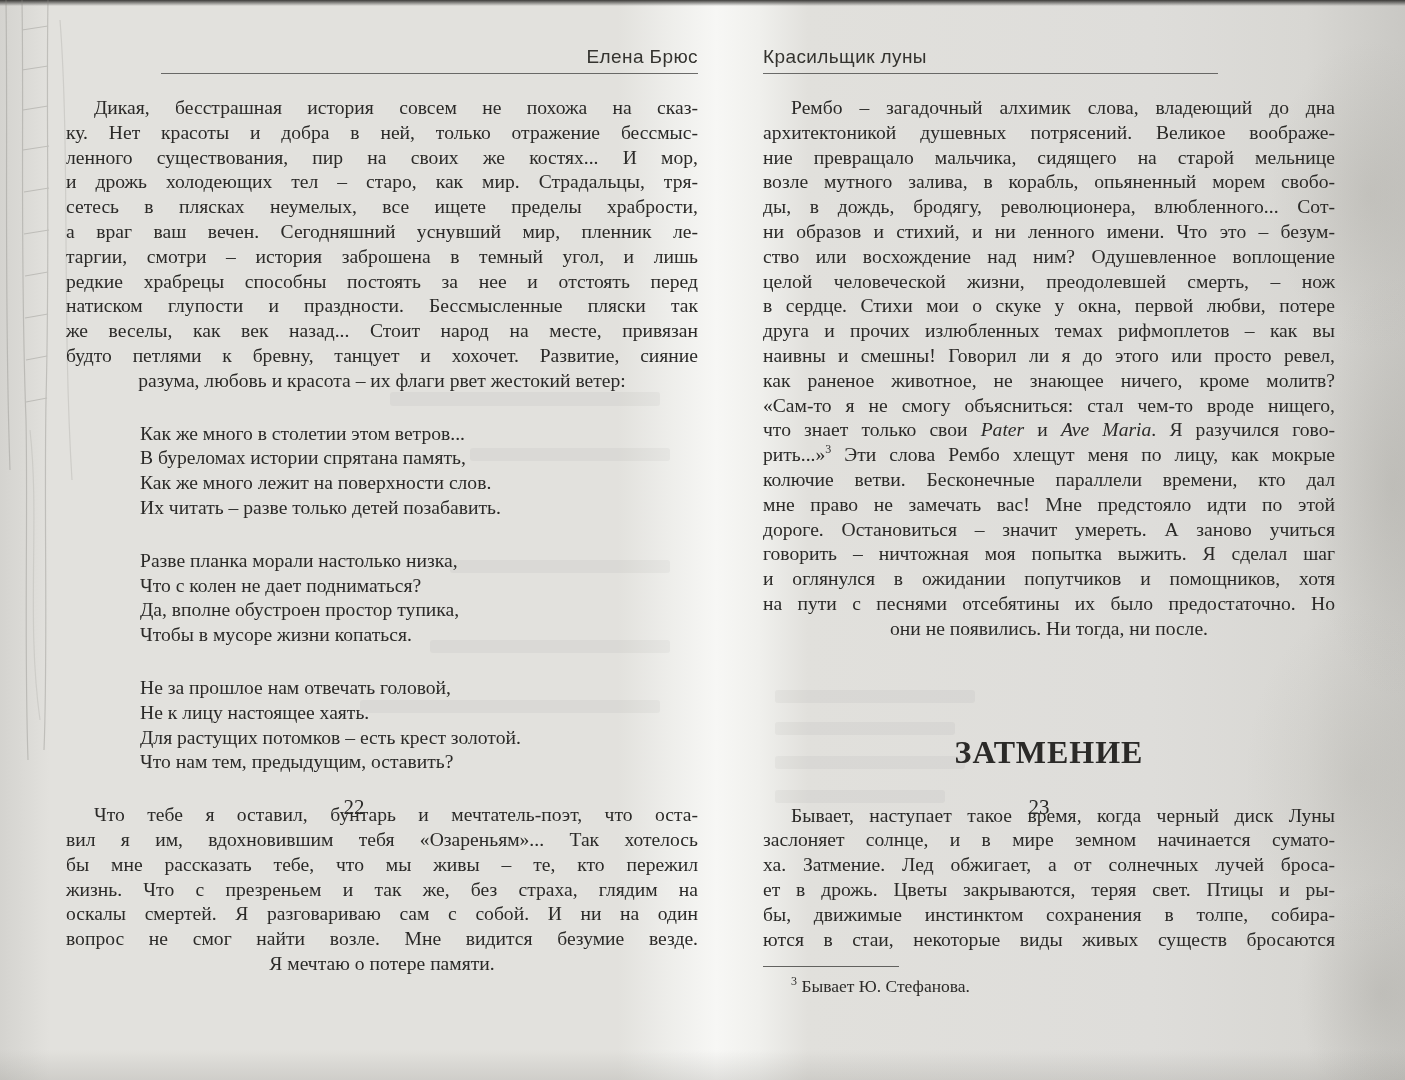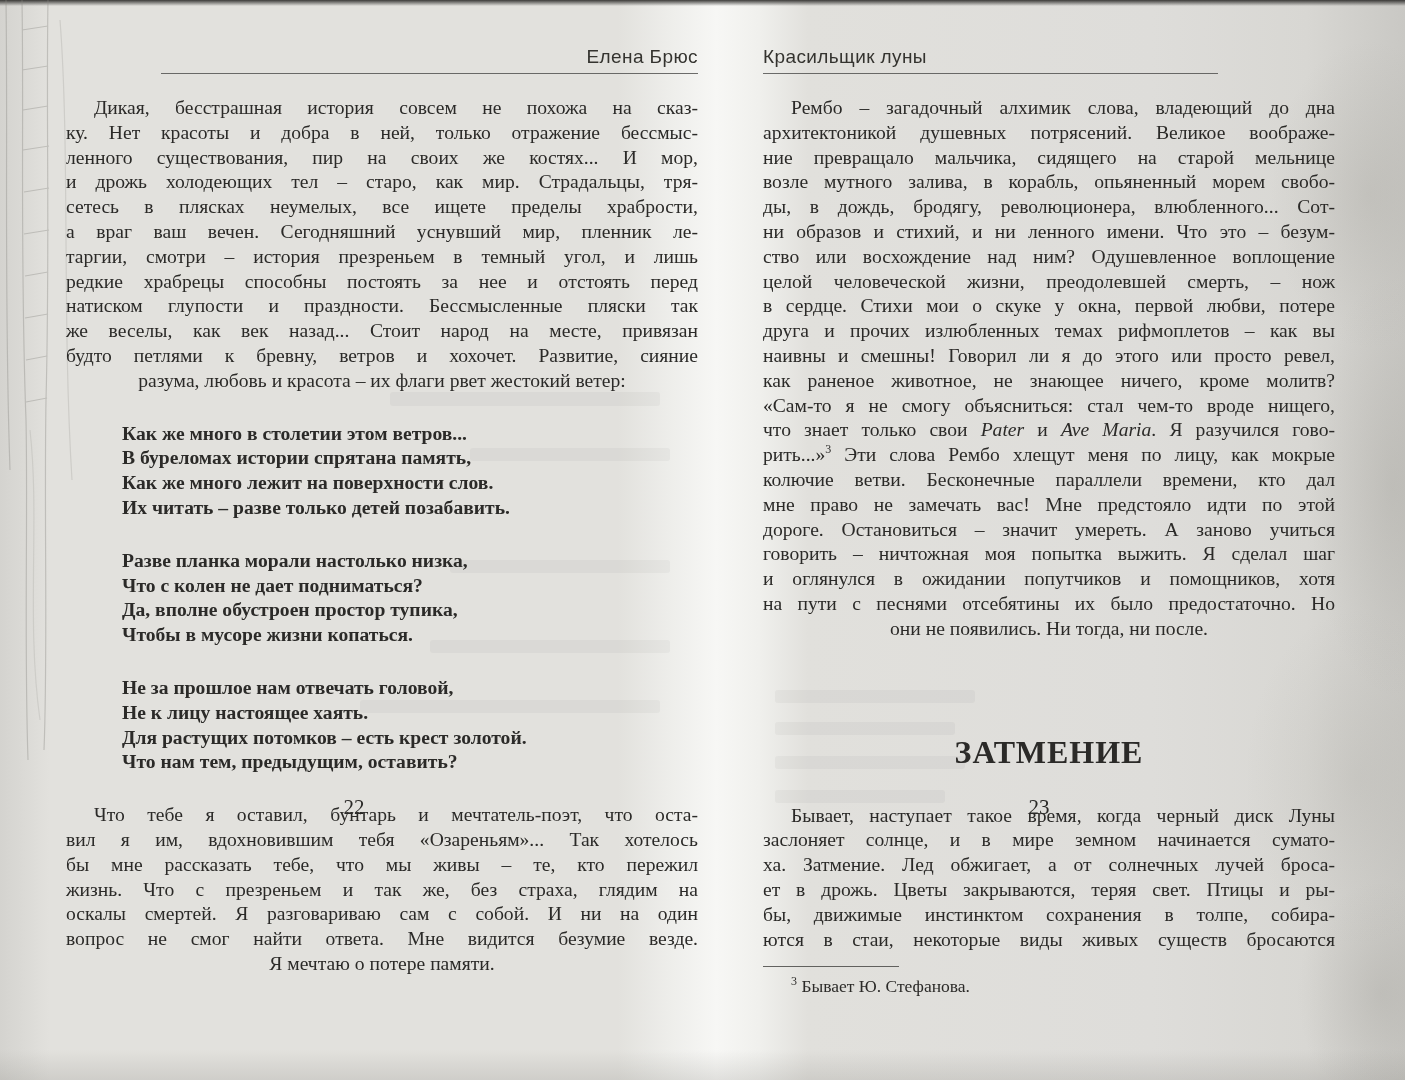--- a/index.html
+++ b/index.html
@@ -45,21 +45,21 @@
   .head-rule{border:none;border-top:1.6px solid var(--rule);margin:5px 0 0 0;opacity:.8;}
   .page-left .head-rule{width:537px;margin-left:auto;margin-right:0;}
   .page-right .head-rule{width:455px;margin-left:0;margin-right:auto;}
 
   .body-text .block{margin-top:28px;}
   .body-text .block:first-child{margin-top:22px;}
   .line{font-size:19.6px;line-height:24.8px;}
   .block.para .line.just{text-align:justify;text-align-last:justify;}
   .block.para .line.nojust{text-align:center;}
   .line.first{text-indent:28px;}
-  .block.verse{margin-left:56px;font-weight:bold;}
+  .block.verse{margin-left:74px;}
   .block.verse .line{text-align:left;}
   .block.heading{font-weight:bold;text-align:center;font-size:32px;letter-spacing:1px;
     line-height:32px;}
   .page-right .block.heading{margin-top:94px;}
   .page-right .block.heading + .block.para{margin-top:36px;}
   sup{font-size:12px;line-height:0;}
 
   .footnote-rule{border:none;border-top:1.3px solid var(--rule);width:136px;
     margin:14px auto 0 0;opacity:.85;}
   .footnote{margin-top:9px;font-size:17.5px;text-indent:28px;}
@@ -108,25 +108,25 @@
   <div class="running-head">Елена Брюс</div>
   <hr class="head-rule">
   <div class="body-text">
       <div class="block para">
         <div class="line just first">Дикая, бесстрашная история совсем не похожа на сказ-</div>
         <div class="line just">ку. Нет красоты и добра в ней, только отражение бессмыс-</div>
         <div class="line just">ленного существования, пир на своих же костях... И мор,</div>
         <div class="line just">и дрожь холодеющих тел – старо, как мир. Страдальцы, тря-</div>
         <div class="line just">сетесь в плясках неумелых, все ищете пределы храбрости,</div>
         <div class="line just">а враг ваш вечен. Сегодняшний уснувший мир, пленник ле-</div>
-        <div class="line just">таргии, смотри – история презреньем в темный угол, и лишь</div>
+        <div class="line just">таргии, смотри – история заброшена в темный угол, и лишь</div>
         <div class="line just">редкие храбрецы способны постоять за нее и отстоять перед</div>
         <div class="line just">натиском глупости и праздности. Бессмысленные пляски так</div>
         <div class="line just">же веселы, как век назад... Стоит народ на месте, привязан</div>
-        <div class="line just">будто петлями к бревну, ветров и хохочет. Развитие, сияние</div>
+        <div class="line just">будто петлями к бревну, танцует и хохочет. Развитие, сияние</div>
         <div class="line nojust">разума, любовь и красота – их флаги рвет жестокий ветер:</div>
       </div>
       <div class="block verse">
         <div class="line nojust">Как же много в столетии этом ветров...</div>
         <div class="line nojust">В буреломах истории спрятана память,</div>
         <div class="line nojust">Как же много лежит на поверхности слов.</div>
         <div class="line nojust">Их читать – разве только детей позабавить.</div>
       </div>
       <div class="block verse">
         <div class="line nojust">Разве планка морали настолько низка,</div>
@@ -139,21 +139,21 @@
         <div class="line nojust">Не к лицу настоящее хаять.</div>
         <div class="line nojust">Для растущих потомков – есть крест золотой.</div>
         <div class="line nojust">Что нам тем, предыдущим, оставить?</div>
       </div>
       <div class="block para">
         <div class="line just first">Что тебе я оставил, бунтарь и мечтатель-поэт, что оста-</div>
         <div class="line just">вил я им, вдохновившим тебя «Озареньям»... Так хотелось</div>
         <div class="line just">бы мне рассказать тебе, что мы живы – те, кто пережил</div>
         <div class="line just">жизнь. Что с презреньем и так же, без страха, глядим на</div>
         <div class="line just">оскалы смертей. Я разговариваю сам с собой. И ни на один</div>
-        <div class="line just">вопрос не смог найти ответа. Мне видится безумие везде.</div>
+        <div class="line just">вопрос не смог найти возле. Мне видится безумие везде.</div>
         <div class="line nojust">Я мечтаю о потере памяти.</div>
       </div>
     </div>
   <div class="page-number">22</div>
 </div>
 
 <div class="page page-right">
   <div class="running-head">Красильщик луны</div>
   <hr class="head-rule">
   <div class="body-text">

